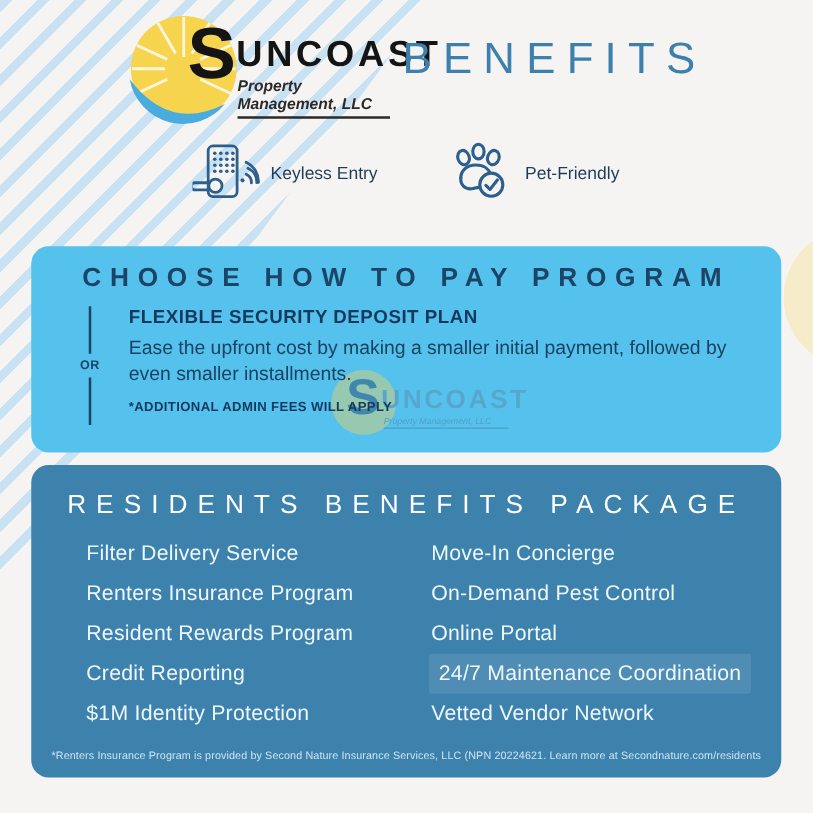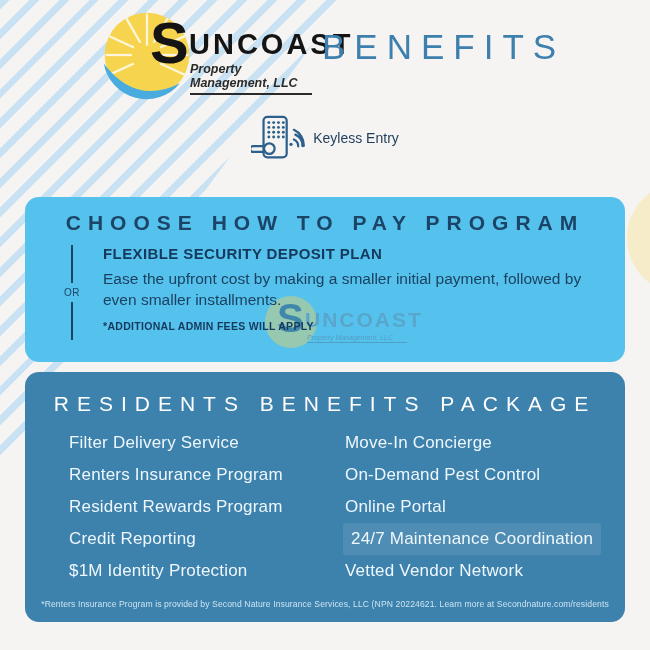--- a/index.html
+++ b/index.html
@@ -65,21 +65,21 @@
   .pay-heading {
     font-size:15px; font-weight:700; letter-spacing:0.4px; color:#15395c;
     margin-bottom:7px;
   }
   .pay-body { font-size:15.5px; line-height:1.34; color:#1b4261; }
   .pay-note { margin-top:9px; font-size:10.5px; font-weight:700; letter-spacing:0.3px; color:#15395c; }
   .divider {
     width:34px; display:flex; flex-direction:column; align-items:center; gap:4px;
   }
   .divider .line { width:2px; height:38px; background:#1c4467; }
-  .divider .or { font-size:10px; font-weight:400; color:#1c4467; letter-spacing:0.5px;text-align:right; }
+  .divider .or { font-size:10px; font-weight:700; color:#1c4467; letter-spacing:0.5px;text-align:right; }
   
   .watermark {
     position:absolute; left:240px; top:95px; width:170px; height:64px;
     opacity:0.45; z-index:0; pointer-events:none;
   }
   .wm-circle {
     position:absolute; left:0; top:4px; width:52px; height:52px; border-radius:50%;
     background:#e8d36a;
   }
   .wm-s { position:absolute; left:12px; top:6px; font-size:40px; font-weight:700; color:#27425e; line-height:1; }
@@ -169,20 +169,34 @@
         <circle cx="19" cy="36" r="5.5"></circle>
         <path d="M2 33.5 H14 M2 33.5 a3 3 0 0 0 0 6 H13"></path>
         <circle cx="41.5" cy="31.5" r="1.7" fill="#2d5f8c" stroke="none"></circle>
         <path d="M44.5 26.5 a7.5 7.5 0 0 1 4.4 7.2"></path>
         <path d="M46 21.5 a12.5 12.5 0 0 1 7.3 11.9"></path>
         <path d="M47.5 16.5 a17.5 17.5 0 0 1 10.2 16.7" transform="translate(-3,0)"></path>
       </svg>
     </span>
     <span class="label">Keyless Entry</span>
   </div>
+  <div class="feature">
+    <span>
+      <svg width="52" height="50" viewBox="0 0 48 46" fill="none" stroke="#2d5f8c" stroke-width="2.3" stroke-linecap="round" stroke-linejoin="round">
+        <ellipse cx="10" cy="12" rx="4.2" ry="5.4" transform="rotate(-18 10 12)"></ellipse>
+        <ellipse cx="21" cy="7.5" rx="4.2" ry="5.4"></ellipse>
+        <ellipse cx="32" cy="12" rx="4.2" ry="5.4" transform="rotate(18 32 12)"></ellipse>
+        <path d="M8 27 c0-6 5-9.5 11-9.5 c6.5 0 10 3.5 11 7"></path>
+        <path d="M8 27 c-0.5 5 3 8.5 8 8 l5-1"></path>
+        <circle cx="30.5" cy="32" r="8.5" fill="#f5f4f2"></circle>
+        <path d="M26.5 32.5 l3 3 l5.5-7"></path>
+      </svg>
+    </span>
+    <span class="label">Pet-Friendly</span>
+  </div>
 </div>
 
 <div class="card1">
   <h2>CHOOSE HOW TO PAY PROGRAM</h2>
 
   <div class="watermark">
     <div class="wm-circle"></div>
     <div class="wm-s">S</div>
     <div class="wm-rest">UNCOAST</div>
     <div class="wm-tag">Property Management, LLC</div>

